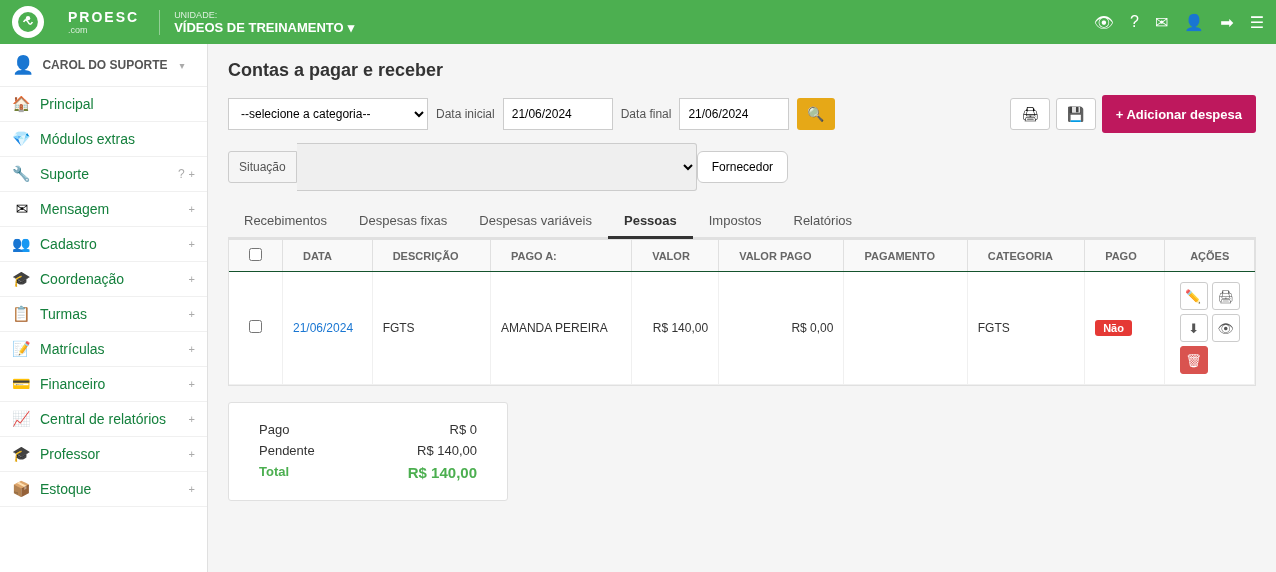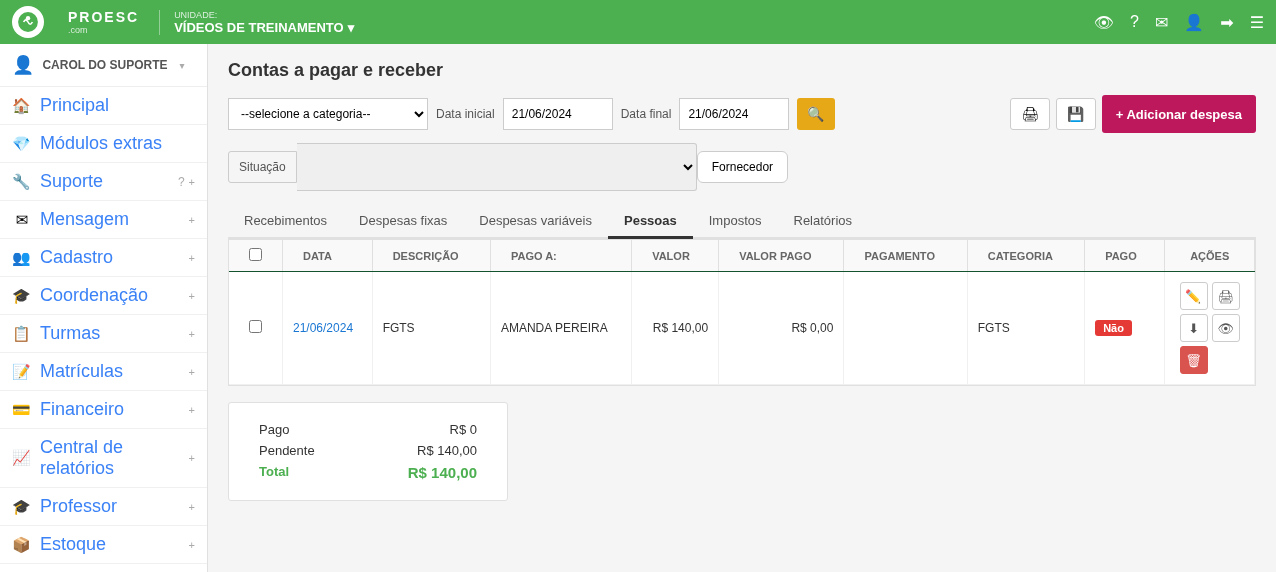--- a/index.html
+++ b/index.html
@@ -63,21 +63,21 @@
     .sidebar-user-name { font-size: 12px; font-weight: bold; color: #555; }
     .sidebar-item {
       display: flex;
       align-items: center;
       padding: 8px 12px;
       cursor: pointer;
       border-bottom: 1px solid #f0f0f0;
       position: relative;
     }
     .sidebar-item .item-icon { width: 20px; margin-right: 8px; text-align: center; font-size: 15px; }
-    .sidebar-item .item-label { flex: 1; color: #3b82f6; font-size: 18px; }
+    .sidebar-item .item-label { flex: 1; color: #15803d; font-size: 14px; }
     .sidebar-item .expand-icon { font-size: 11px; color: #aaa; }
     .sidebar-item .question-icon { font-size: 12px; color: #aaa; margin-right: 4px; }
 
     
     .main { flex: 1; overflow-y: auto; padding: 16px 20px; }
     .page-title { font-size: 18px; font-weight: bold; color: #333; margin-bottom: 14px; }
 
     
     .filter-row { display: flex; align-items: center; gap: 8px; margin-bottom: 10px; }
     .filter-row select, .filter-row input {

